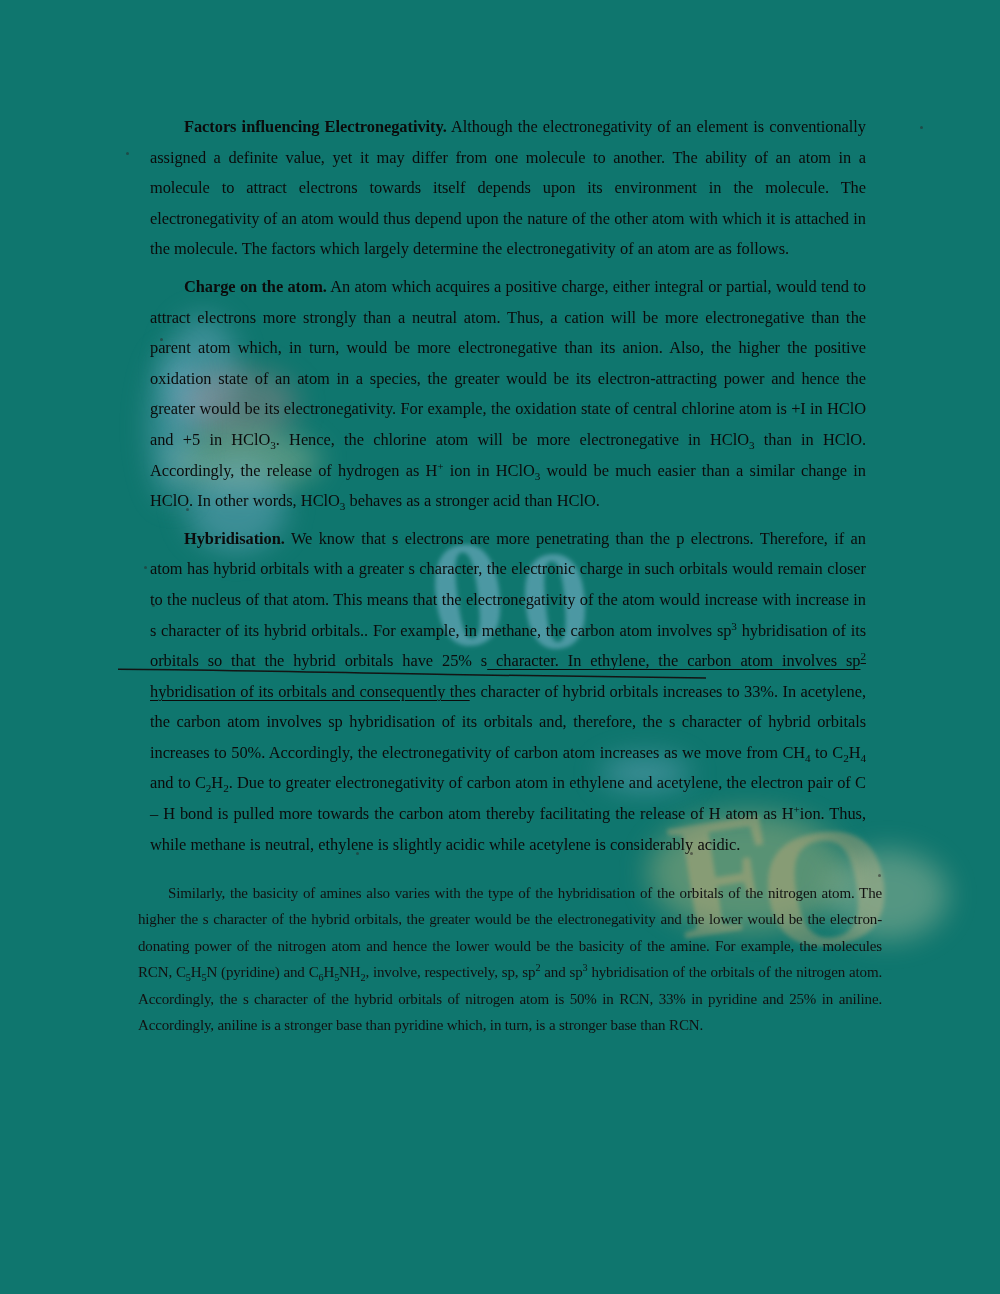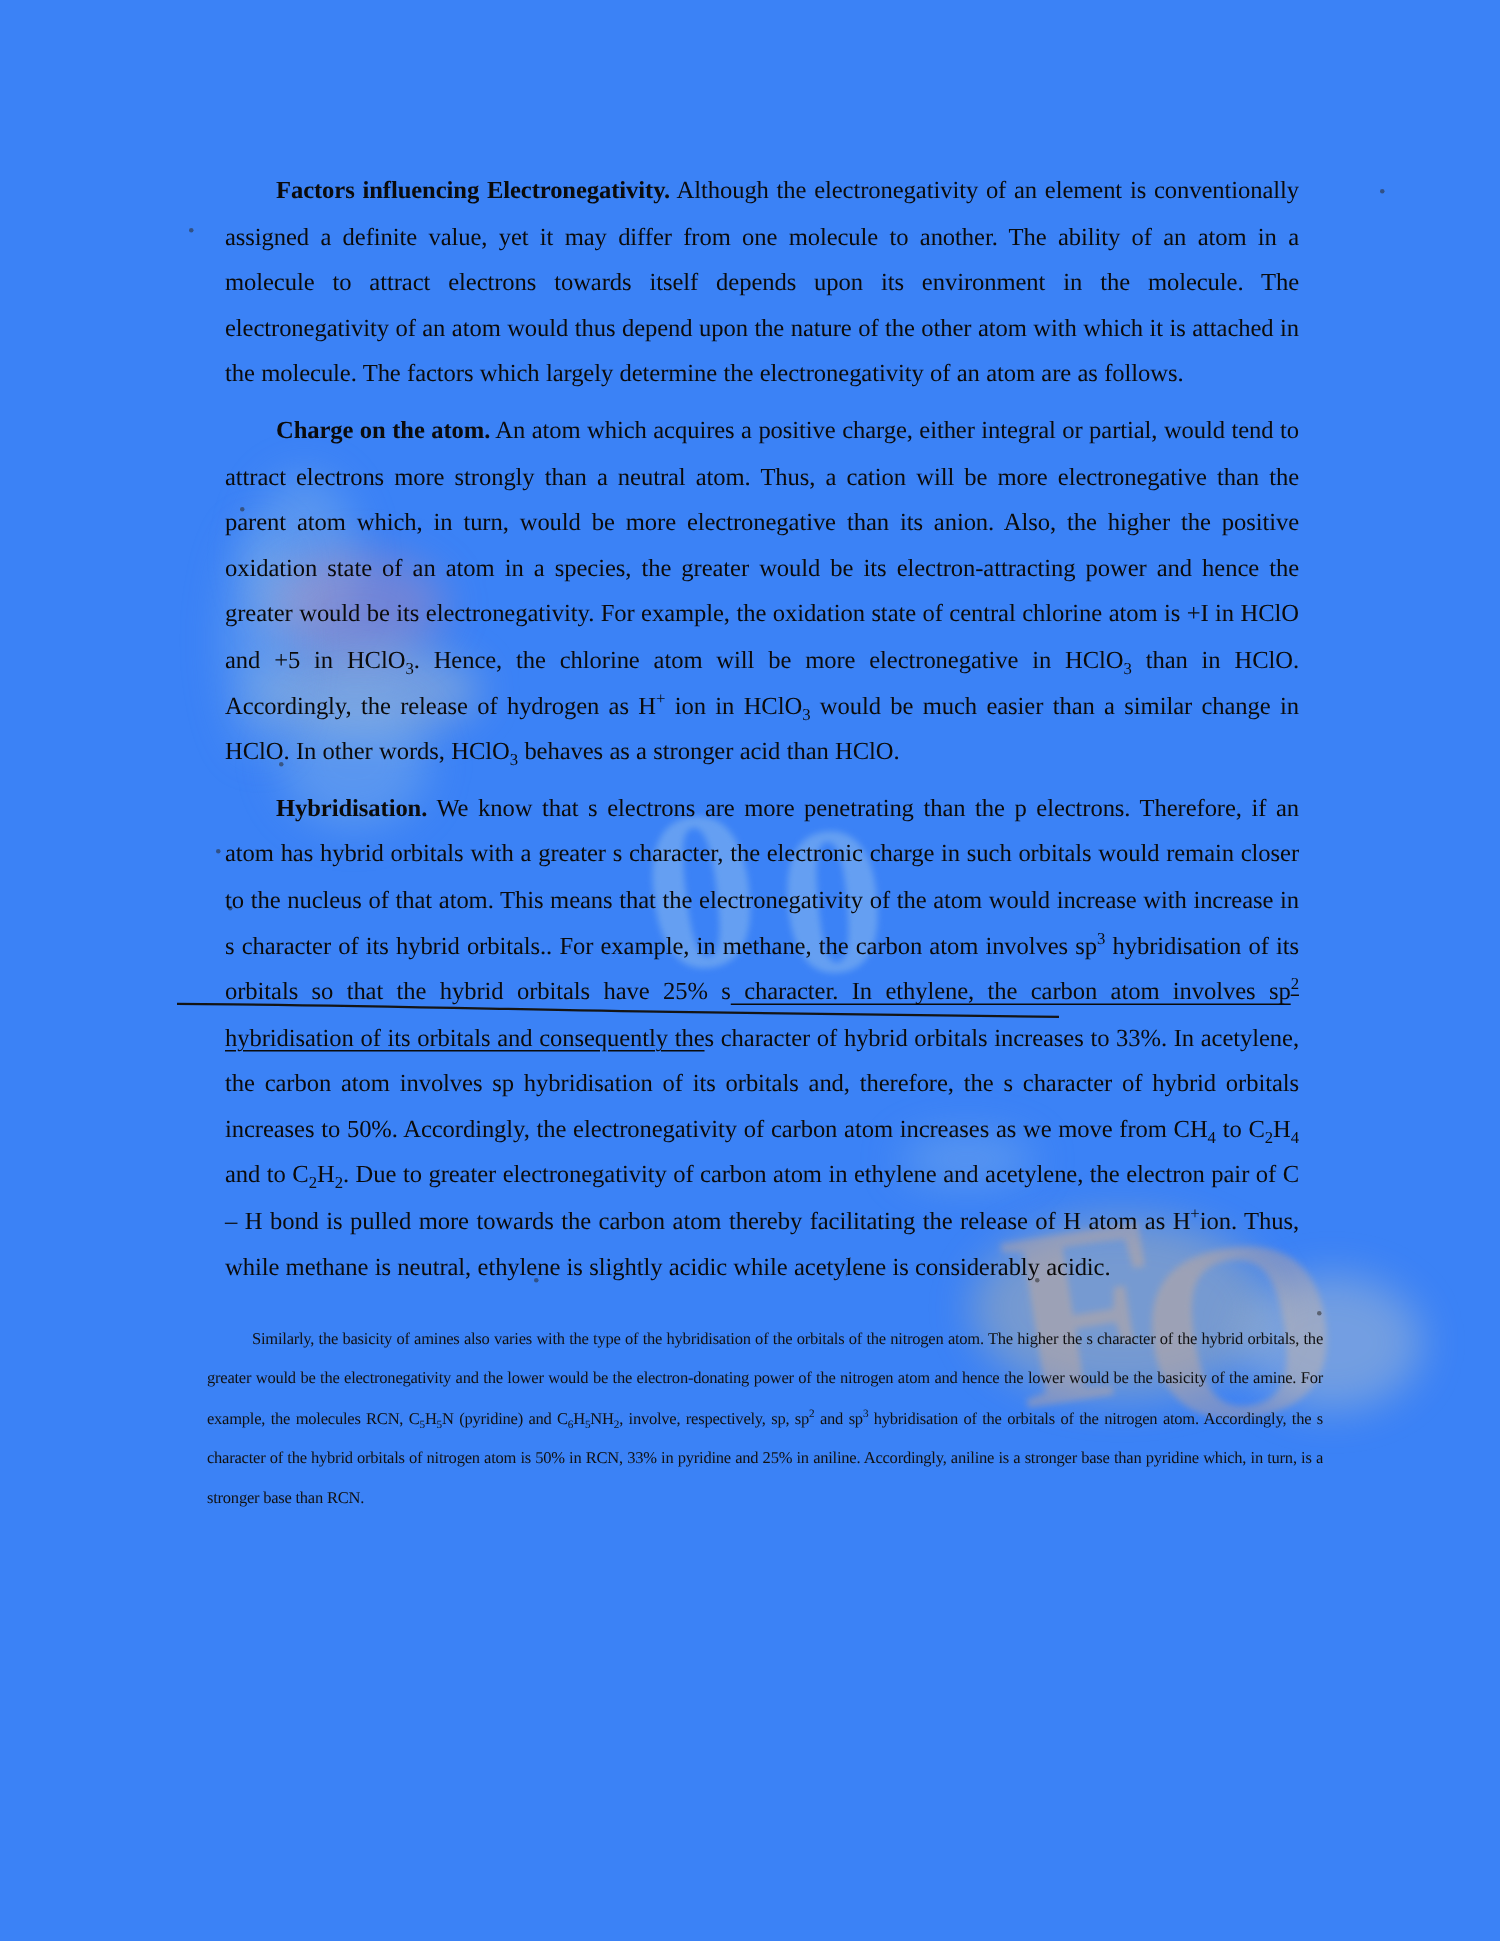--- a/index.html
+++ b/index.html
@@ -13,21 +13,21 @@
     position: relative;
     overflow: hidden;
     font-family: "Liberation Serif", "DejaVu Serif", serif;
     color: #0b0b0b;
   }
 
   
   #scan-page {
     position: absolute;
     inset: 0;
-    background: #3b82f6;
+    background: #0f766e;
   }
 
   
   .blotch {
     position: absolute;
     border-radius: 50%;
     filter: blur(14px);
     pointer-events: none;
   }
   .blotch.pink   { background: rgba(236,140,150,0.30); }
@@ -96,21 +96,21 @@
   
   #closing-block {
     position: absolute;
     left: 138px;
     top: 880px;
     width: 744px;
   }
   #closing-block p {
     margin: 0;
     text-align: justify;
-    font-size: 11px;
+    font-size: 15px;
     line-height: 26.4px;
     font-family: "Liberation Serif", "DejaVu Serif", serif;
     letter-spacing: -0.15px;
     color: #111;
   }
   #closing-block .indent { width: 30px; }
 
   
   .speck {
     position: absolute;

